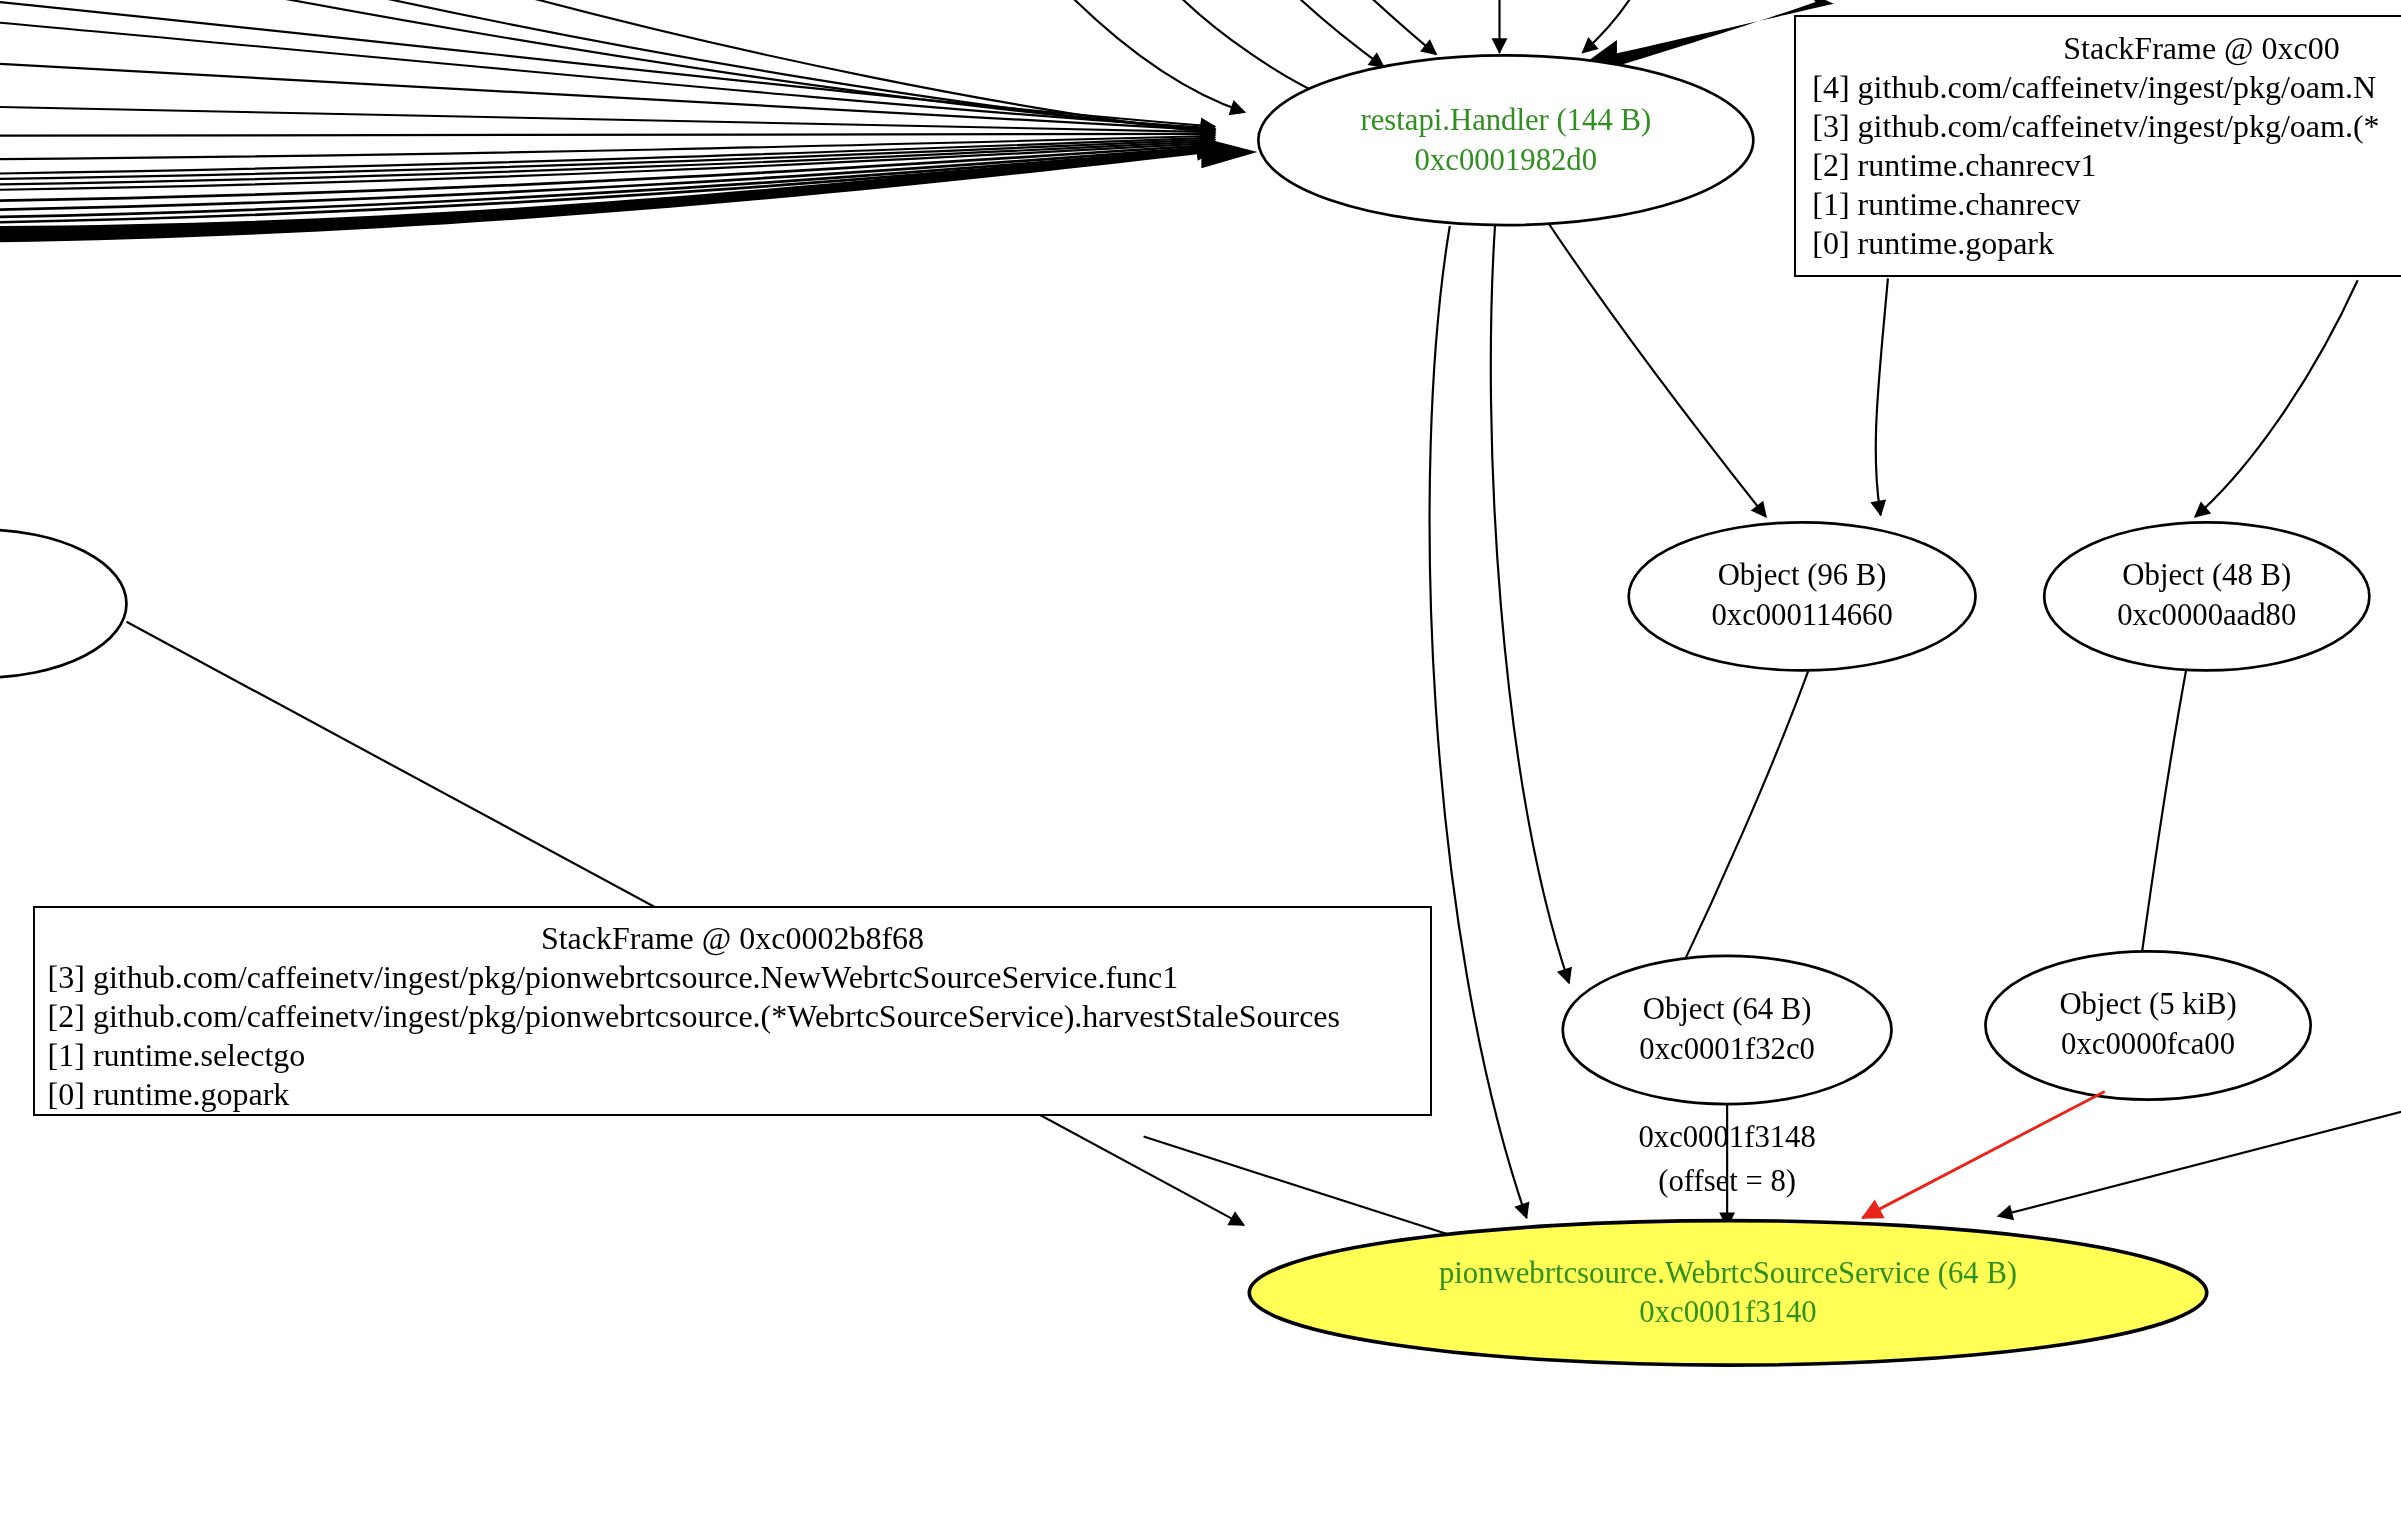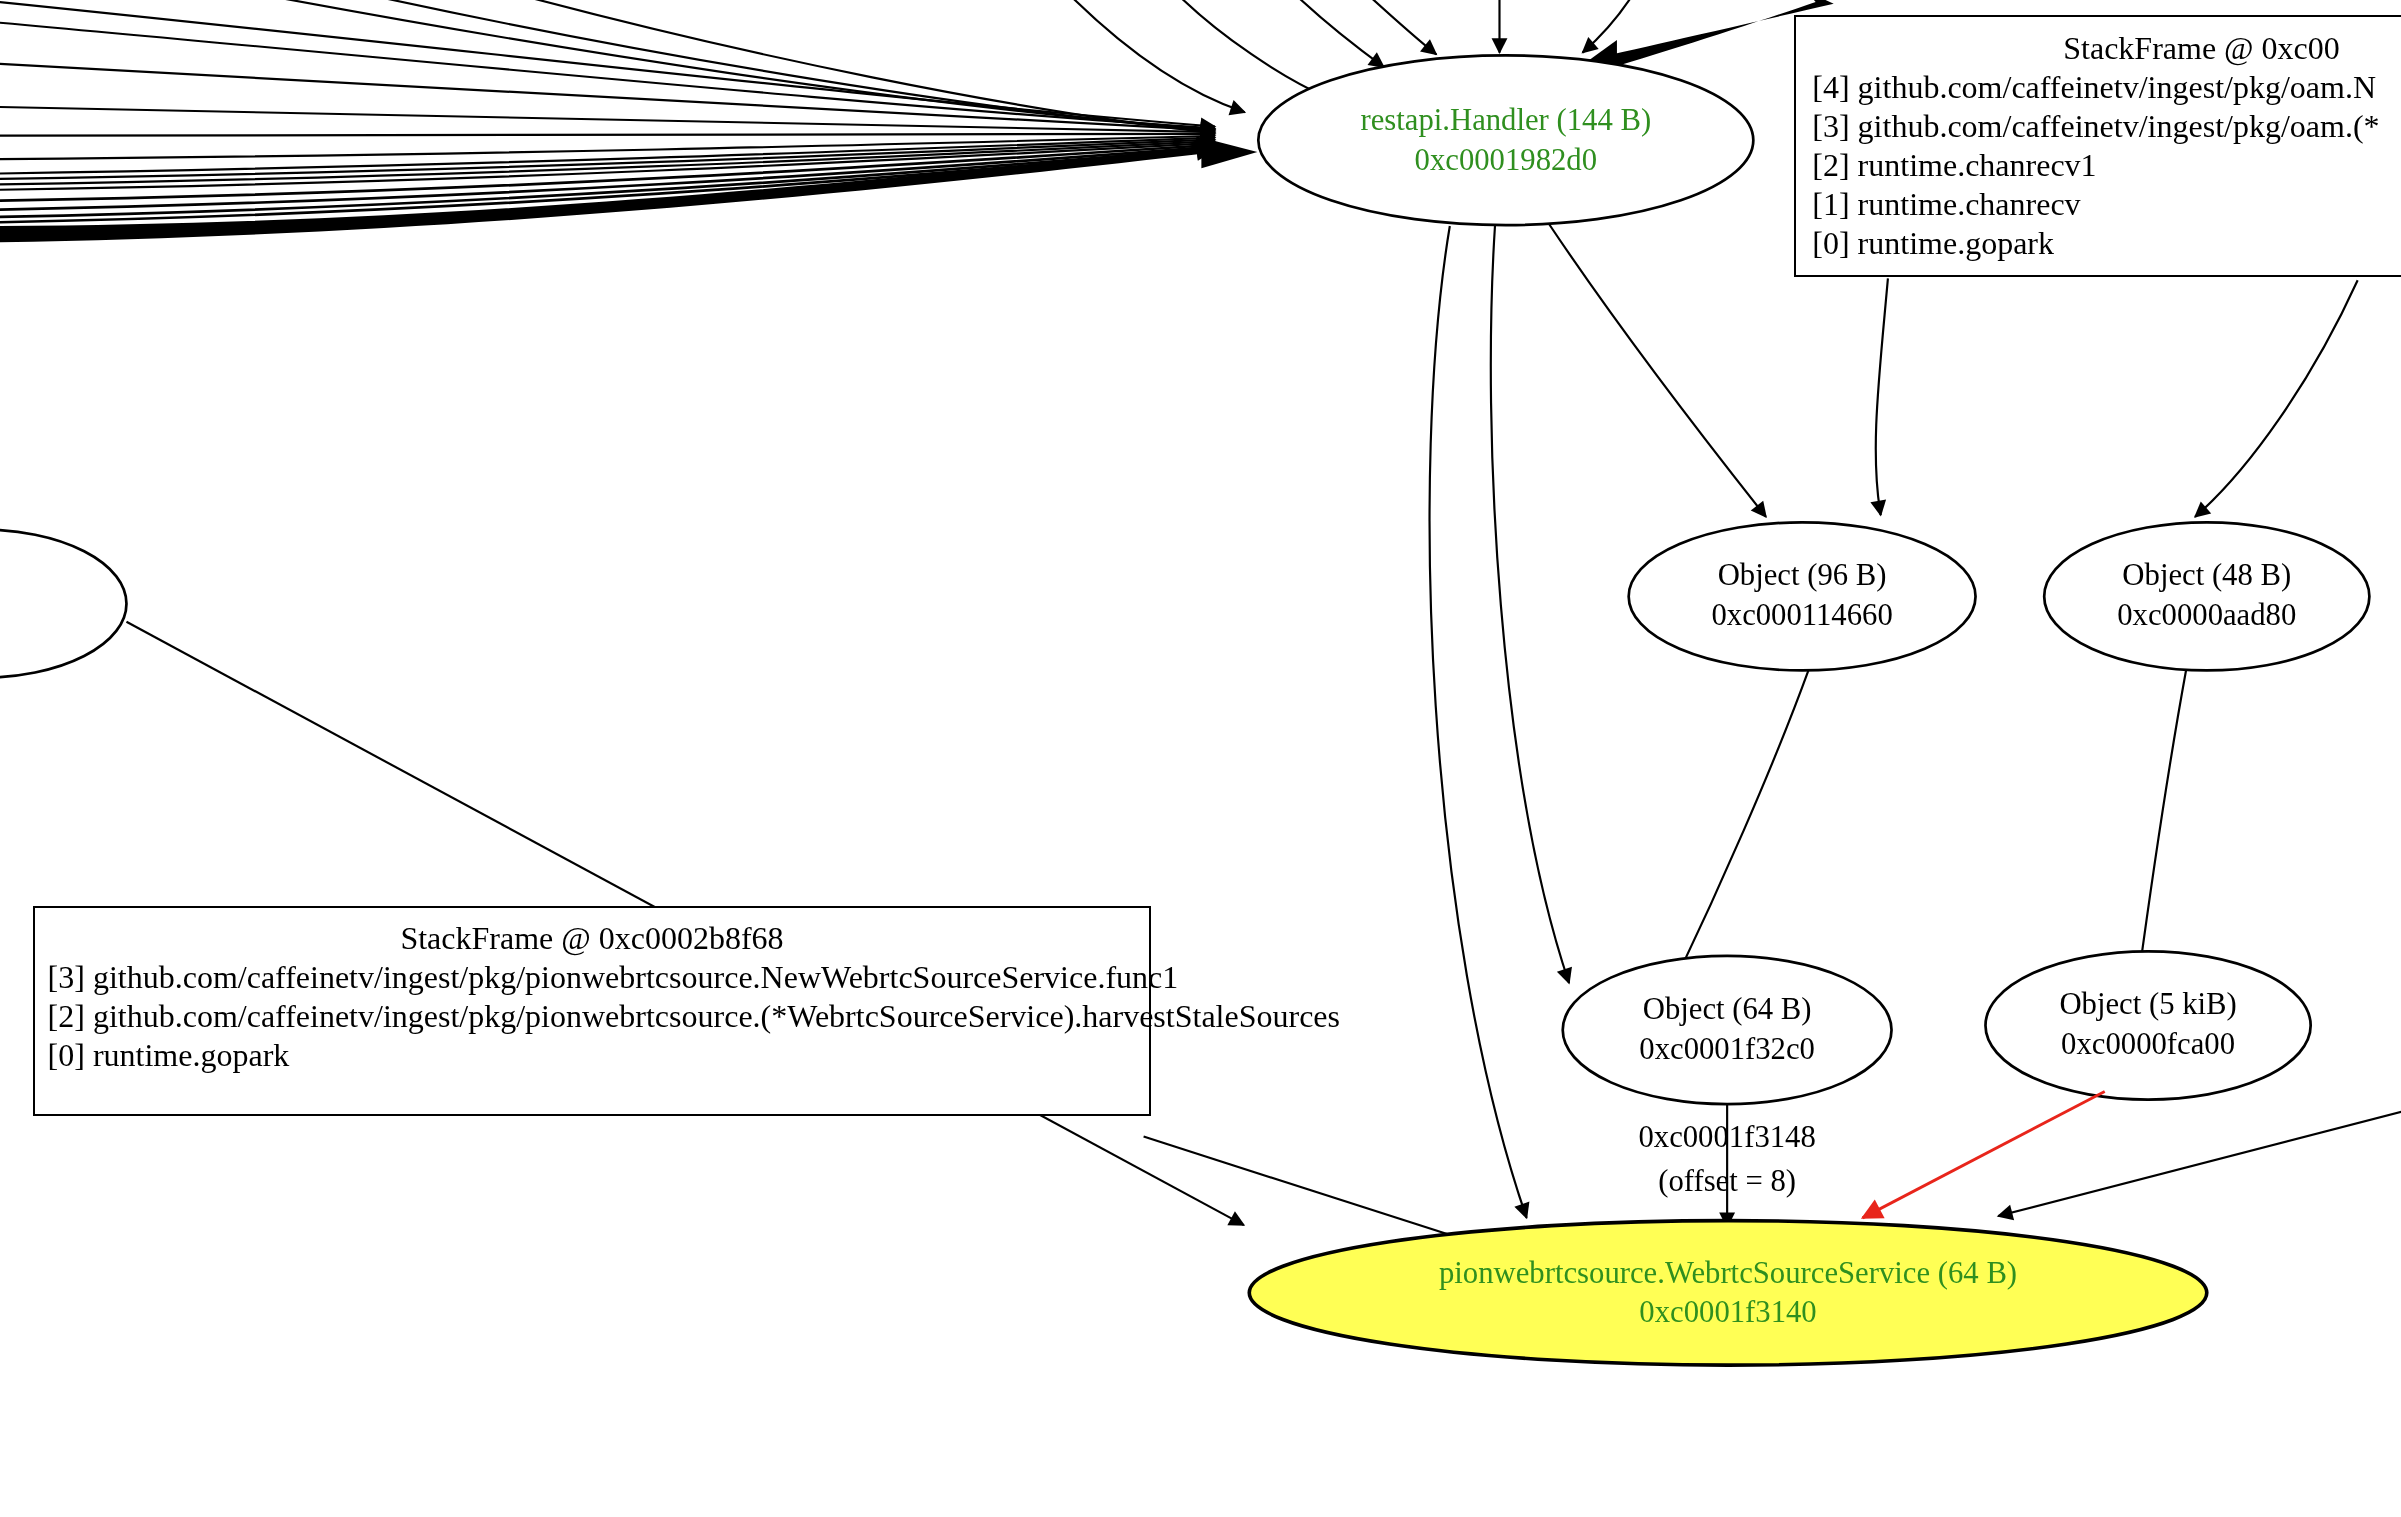--- a/index.html
+++ b/index.html
@@ -84,21 +84,21 @@
     left: 1794px;
     top: 14.5px;
     width: 813px;
     height: 262px;
     padding: 12.6px 16.3px 0 16.3px;
     border-right: none;
   }
   #stackframe-bottom {
     left: 33px;
     top: 906px;
-    width: 1118px;
+    width: 1399px;
     height: 210px;
     padding: 11px 12.6px 0 12.6px;
   }
 </style>
 </head>
 <body>
 
 <div id="canvas">
 
   <svg id="graph-svg" viewBox="0 0 2658 1680" xmlns="http://www.w3.org/2000/svg">
@@ -223,17 +223,18 @@
     <div class="frame-line">[3] github.com/caffeinetv/ingest/pkg/oam.(*</div>
     <div class="frame-line">[2] runtime.chanrecv1</div>
     <div class="frame-line">[1] runtime.chanrecv</div>
     <div class="frame-line">[0] runtime.gopark</div>
   </div>
 
   <div class="frame-box" id="stackframe-bottom">
     <div class="frame-title">StackFrame @ 0xc0002b8f68</div>
     <div class="frame-line">[3] github.com/caffeinetv/ingest/pkg/pionwebrtcsource.NewWebrtcSourceService.func1</div>
     <div class="frame-line">[2] github.com/caffeinetv/ingest/pkg/pionwebrtcsource.(*WebrtcSourceService).harvestStaleSources</div>
+    <div class="frame-line">[1] runtime.selectgo</div>
     <div class="frame-line">[0] runtime.gopark</div>
   </div>
 
 </div>
 
 
 </body></html>

